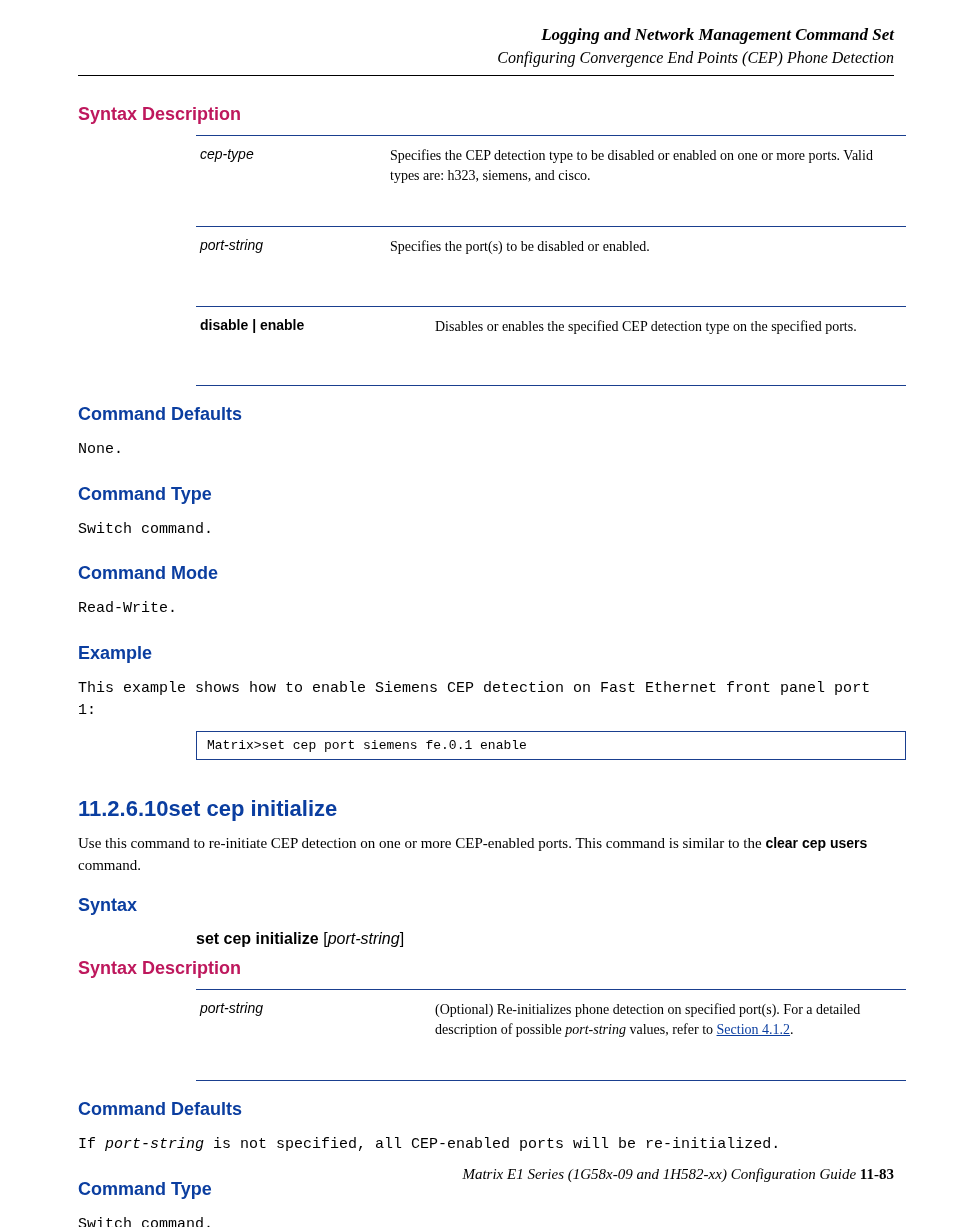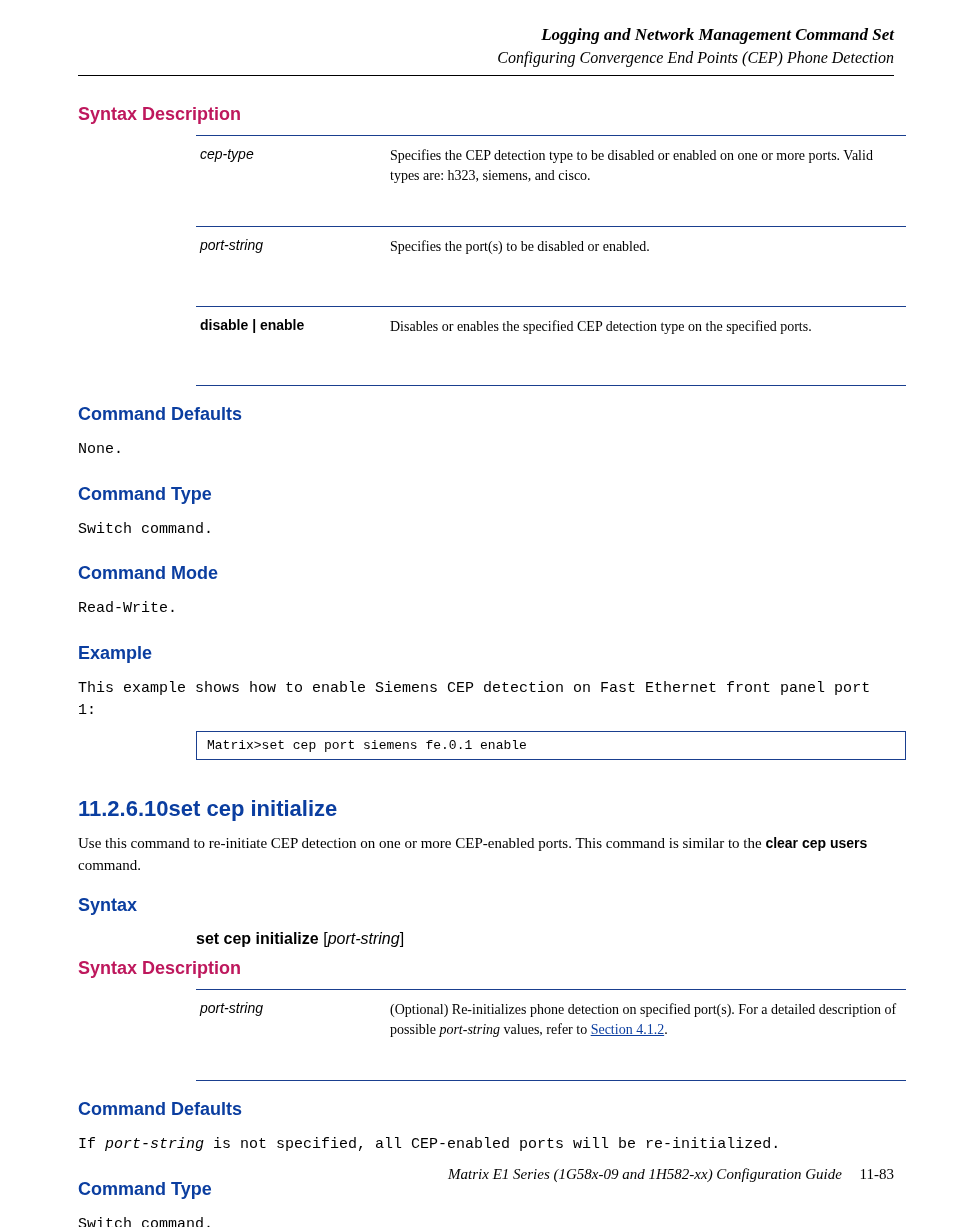--- a/index.html
+++ b/index.html
@@ -43,21 +43,21 @@
   .syntax-table {
     margin-left: 118px;
     width: 710px;
   }
   .syntax-table .row {
     display: flex;
     border-top: 1px solid #1a3f8f;
     padding: 10px 4px 40px 4px;
     min-height: 80px;
   }
-  .syntax-table .row:last-child { border-bottom: 1px solid #1a3f8f; }
+  .syntax-table .row:last-child { border-bottom: 1px solid #1a3f8f; gap: 45px; }
   .syntax-table .c1 {
     width: 190px;
     font-family: Arial, Helvetica, sans-serif;
     font-weight: 700;
     font-size: 14px;
   }
   .syntax-table .c2 {
     flex: 1;
     font-size: 14px;
     line-height: 1.45;
@@ -98,21 +98,21 @@
   }
   .footer {
     position: absolute;
     left: 78px;
     right: 60px;
     bottom: 44px;
     text-align: right;
     font-style: italic;
     font-size: 15px;
   }
-  .footer .pagenum { font-weight: 400; font-style: normal; margin-left: 14px; }
+  .footer .pagenum { font-weight: 700; font-style: normal; }
   .section-block { margin-top: 6px; margin-bottom: 22px; }
   .mono-bold { font-family: Arial, Helvetica, sans-serif; font-weight: 700; }
   .italic-var { font-style: italic; font-weight: 400; }
   .desc-body {
     font-size: 15px;
     line-height: 1.5;
     margin-top: 4px;
     margin-bottom: 10px;
   }
   .inline-bold-mono { font-family: Arial, Helvetica, sans-serif; font-weight: 700; font-size: 14px; }

